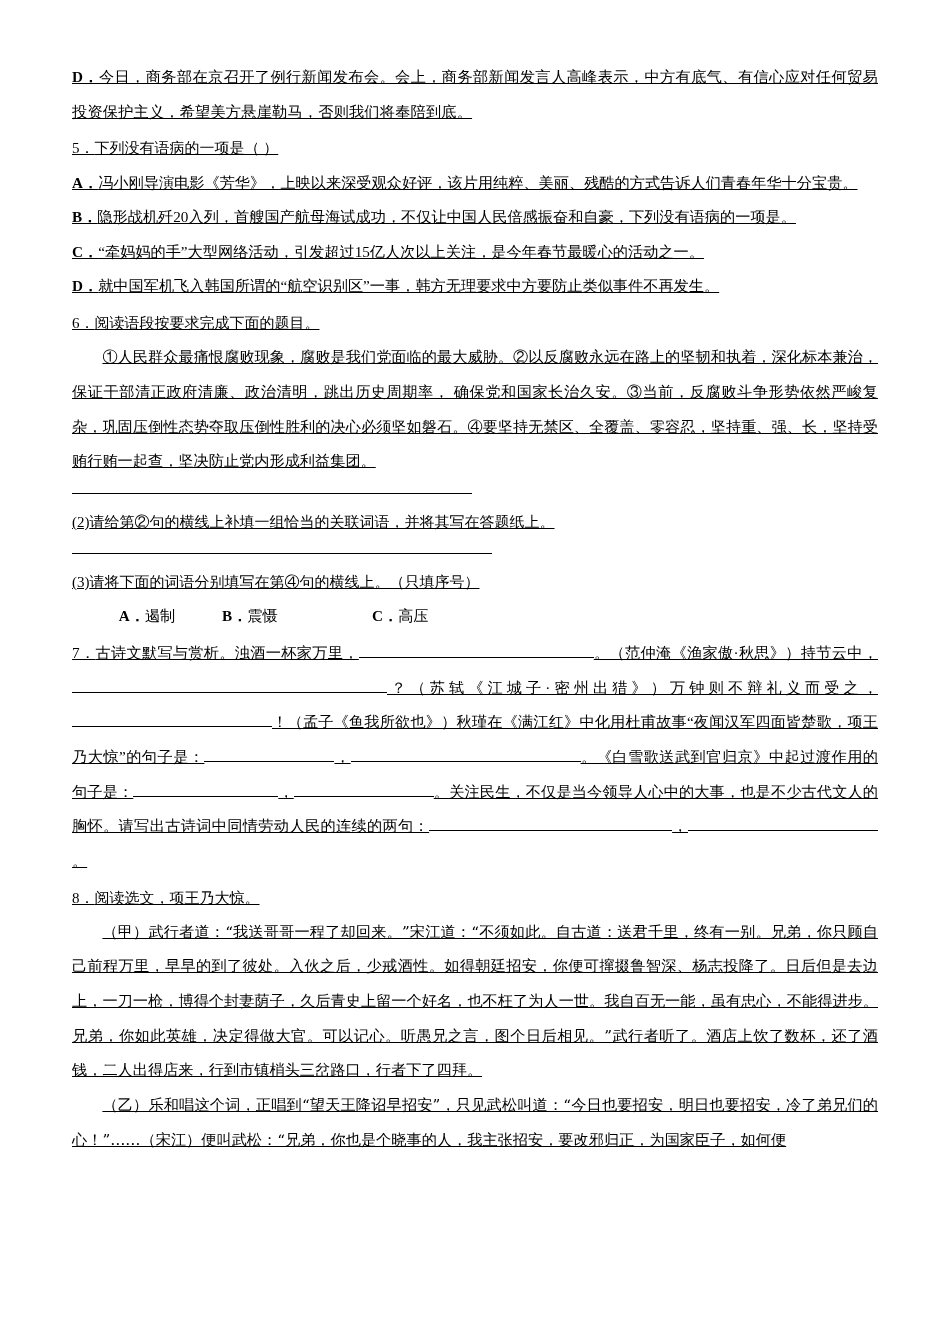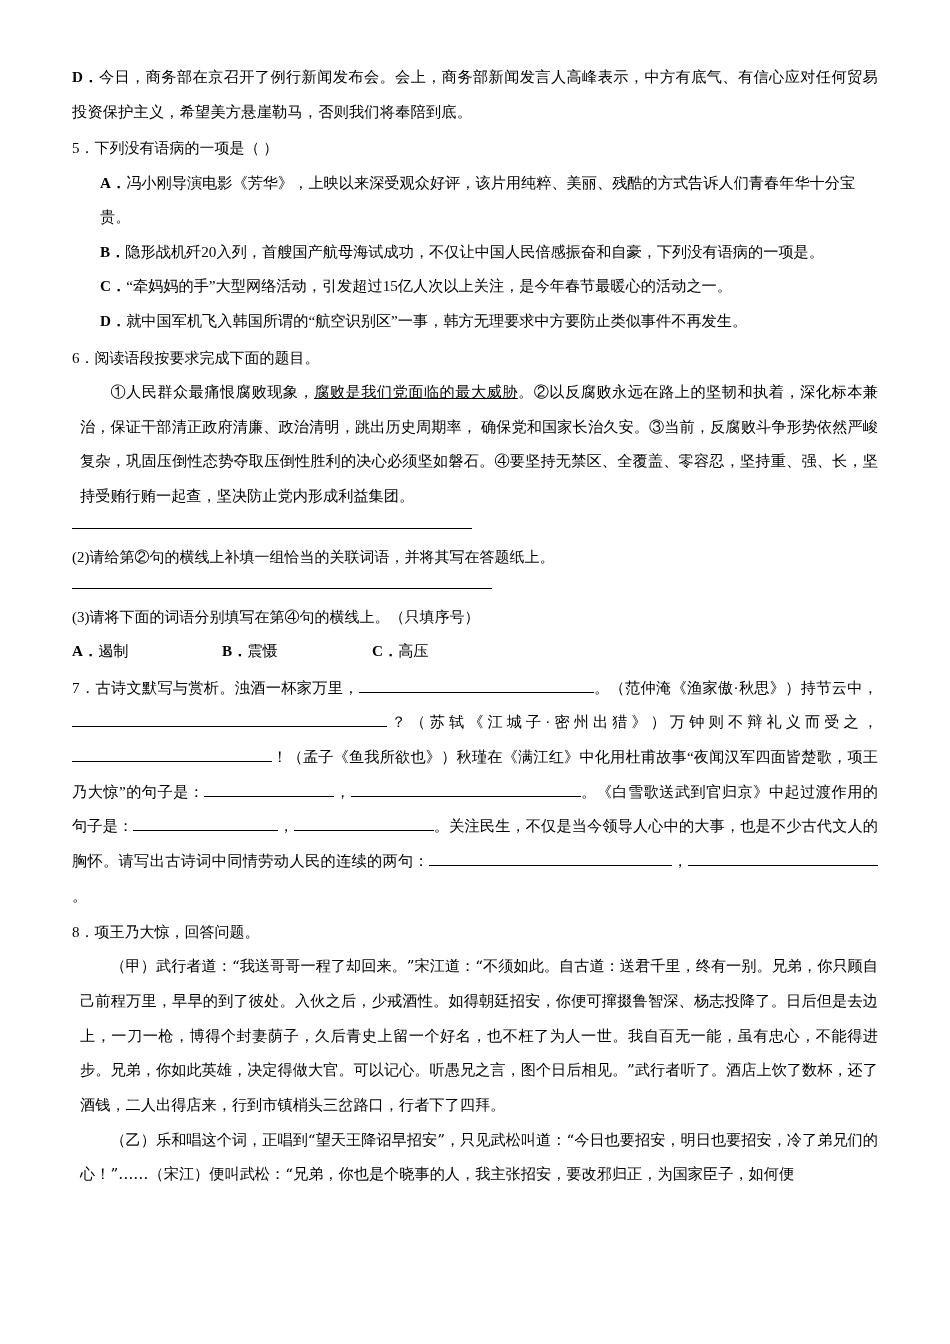--- a/index.html
+++ b/index.html
@@ -12,43 +12,42 @@
     color: #000000;
   }
   .page {
     width: 950px;
     min-height: 1344px;
     margin: 0 auto;
     background: #fff;
     position: relative;
     box-sizing: border-box;
     padding: 58px 72px 40px 72px;
+    text-decoration: underline;
   }
   .line {
     font-size: 15.2px;
     line-height: 2.28;
     text-align: justify;
     text-justify: inter-ideograph;
     letter-spacing: 0.2px;
   }
   .q-item {
     margin-top: 2px;
   }
   .q-head {
     font-size: 15px;
     line-height: 2.28;
   }
   .indent-1 {
     text-indent: 2em;
-    margin-left: 8px;
   }
   .opt {
     font-size: 15.2px;
     line-height: 2.28;
-    margin-left: 28px;
   }
   .bold-label {
     font-weight: bold;
   }
   .u {
     text-decoration: underline;
   }
   .blank-line {
     display: inline-block;
     border-bottom: 1px solid #000;
@@ -133,31 +132,31 @@
       <span>(2)</span><span>请给第②句的横线上补填一组恰当的关联词语，并将其写在答题纸上。</span>
     </div>
     <div class="rule-row">
       <span class="rule-long2"></span>
     </div>
 
     <div class="q-head">
       <span>(3)</span><span>请将下面的词语分别填写在第④句的横线上。（只填序号）</span>
     </div>
     <div class="opt-row">
-      <span class="slot" style="width:150px;"><span class="bold-label">A．</span><span>遏制</span></span><span class="slot" style="width:150px;"><span class="bold-label">B．</span><span>震慑</span></span><span class="slot"><span class="bold-label">C．</span><span>高压</span></span>
+      <span class="slot" style="width:150px;text-align:center;"><span class="bold-label">A．</span><span>遏制</span></span><span class="slot" style="width:150px;"><span class="bold-label">B．</span><span>震慑</span></span><span class="slot"><span class="bold-label">C．</span><span>高压</span></span>
     </div>
   </div>
 
   <div class="q-item">
     <div class="passage">
       <span>7．</span><span>古诗文默写与赏析。浊酒一杯家万里，</span><span class="blank-line" style="width:235px;"></span><span>。（范仲淹《渔家傲·秋思》）持节云中，</span><span class="blank-line" style="width:120px;"></span><span class="blank-line" style="width:195px;"></span><span>？（苏轼《江城子·密州出猎》）万钟则不辩礼义而受之，</span><span class="blank-line" style="width:200px;"></span><span>！（孟子《鱼我所欲也》）秋瑾在《满江红》中化用杜甫故事“夜闻汉军四面皆楚歌，项王乃大惊”的句子是：</span><span class="blank-line" style="width:130px;"></span><span>，</span><span class="blank-line" style="width:230px;"></span><span>。《白雪歌送武到官归京》中起过渡作用的句子是：</span><span class="blank-line" style="width:145px;"></span><span>，</span><span class="blank-line" style="width:140px;"></span><span>。关注民生，不仅是当今领导人心中的大事，也是不少古代文人的胸怀。请写出古诗词中同情劳动人民的连续的两句：</span><span class="blank-line" style="width:118px;"></span><span class="blank-line" style="width:125px;"></span><span>，</span><span class="blank-line" style="width:190px;"></span><span>。</span>
     </div>
   </div>
 
   <div class="q-item">
     <div class="q-head">
-      <span>8．</span><span>项王乃大惊，回答问题。</span>
+      <span>8．</span><span>阅读选文，项王乃大惊。</span>
     </div>
     <div class="passage indent-1 kai">（甲）武行者道：“我送哥哥一程了却回来。”宋江道：“不须如此。自古道：送君千里，终有一别。兄弟，你只顾自己前程万里，早早的到了彼处。入伙之后，少戒酒性。如得朝廷招安，你便可撺掇鲁智深、杨志投降了。日后但是去边上，一刀一枪，博得个封妻荫子，久后青史上留一个好名，也不枉了为人一世。我自百无一能，虽有忠心，不能得进步。兄弟，你如此英雄，决定得做大官。可以记心。听愚兄之言，图个日后相见。”武行者听了。酒店上饮了数杯，还了酒钱，二人出得店来，行到市镇梢头三岔路口，行者下了四拜。</div>
     <div class="passage indent-1 kai">（乙）乐和唱这个词，正唱到“望天王降诏早招安”，只见武松叫道：“今日也要招安，明日也要招安，冷了弟兄们的心！”……（宋江）便叫武松：“兄弟，你也是个晓事的人，我主张招安，要改邪归正，为国家臣子，如何便</div>
   </div>
 
 </div>
 
 </body></html>

